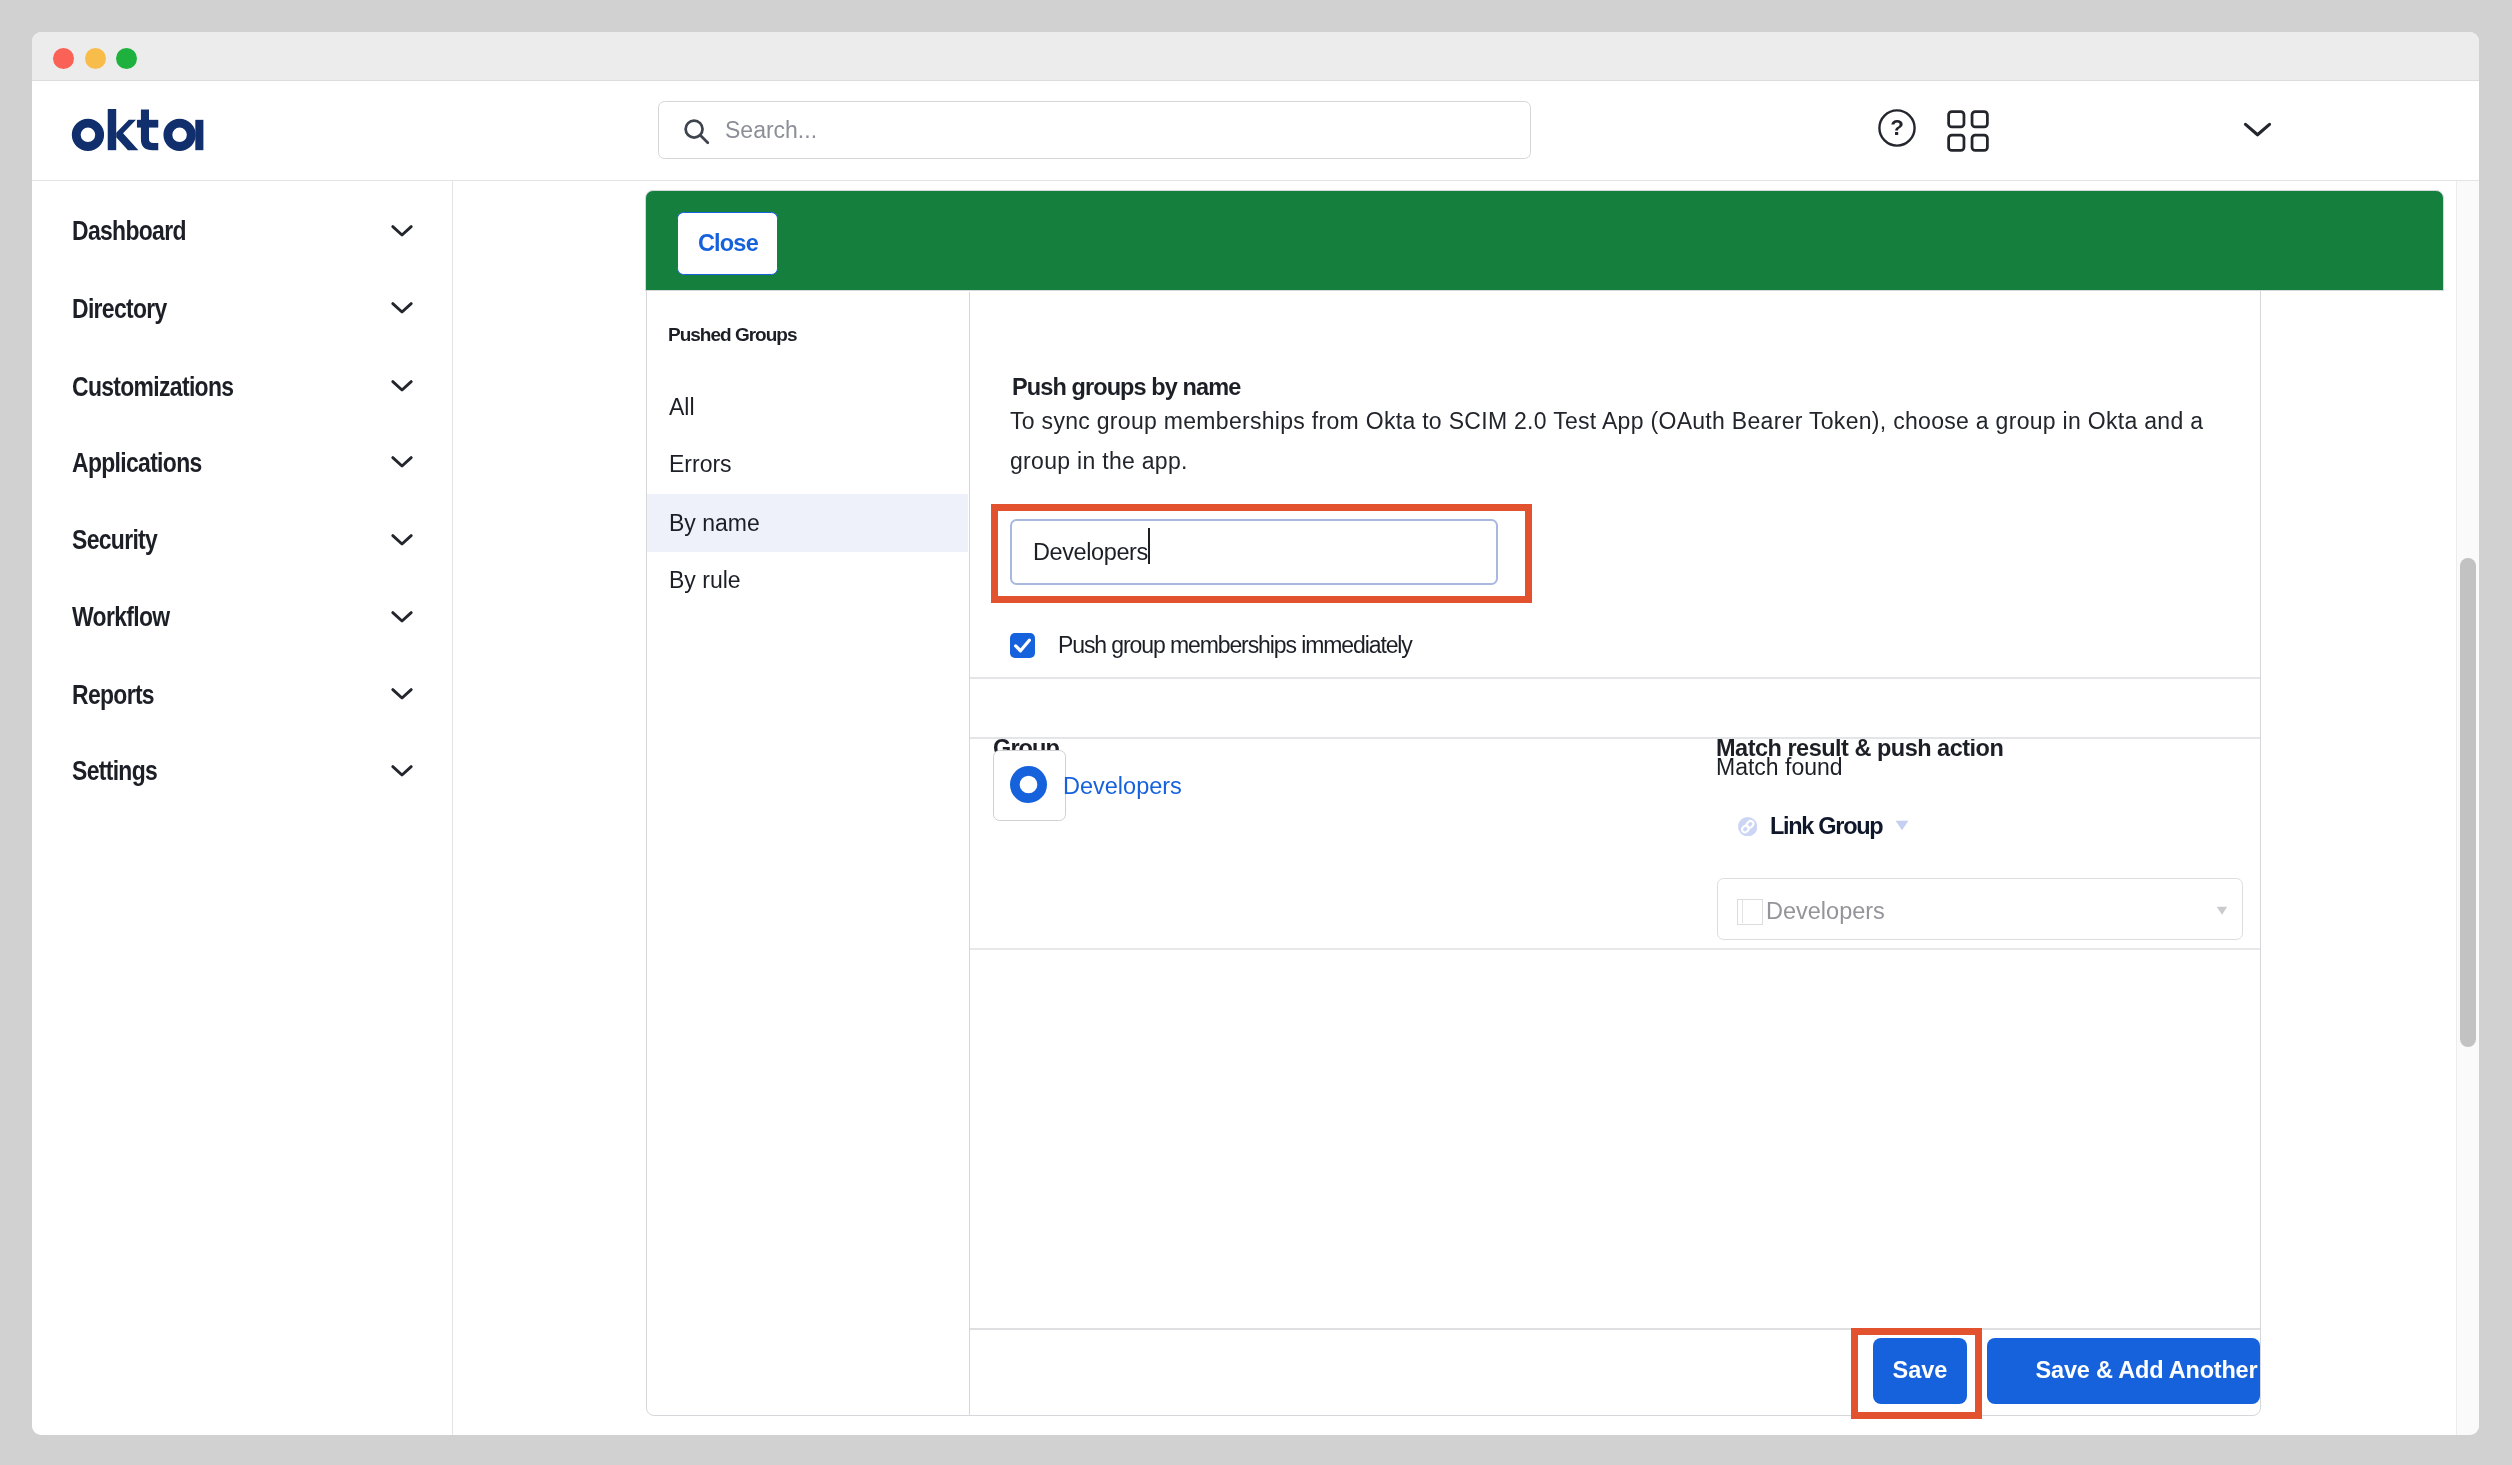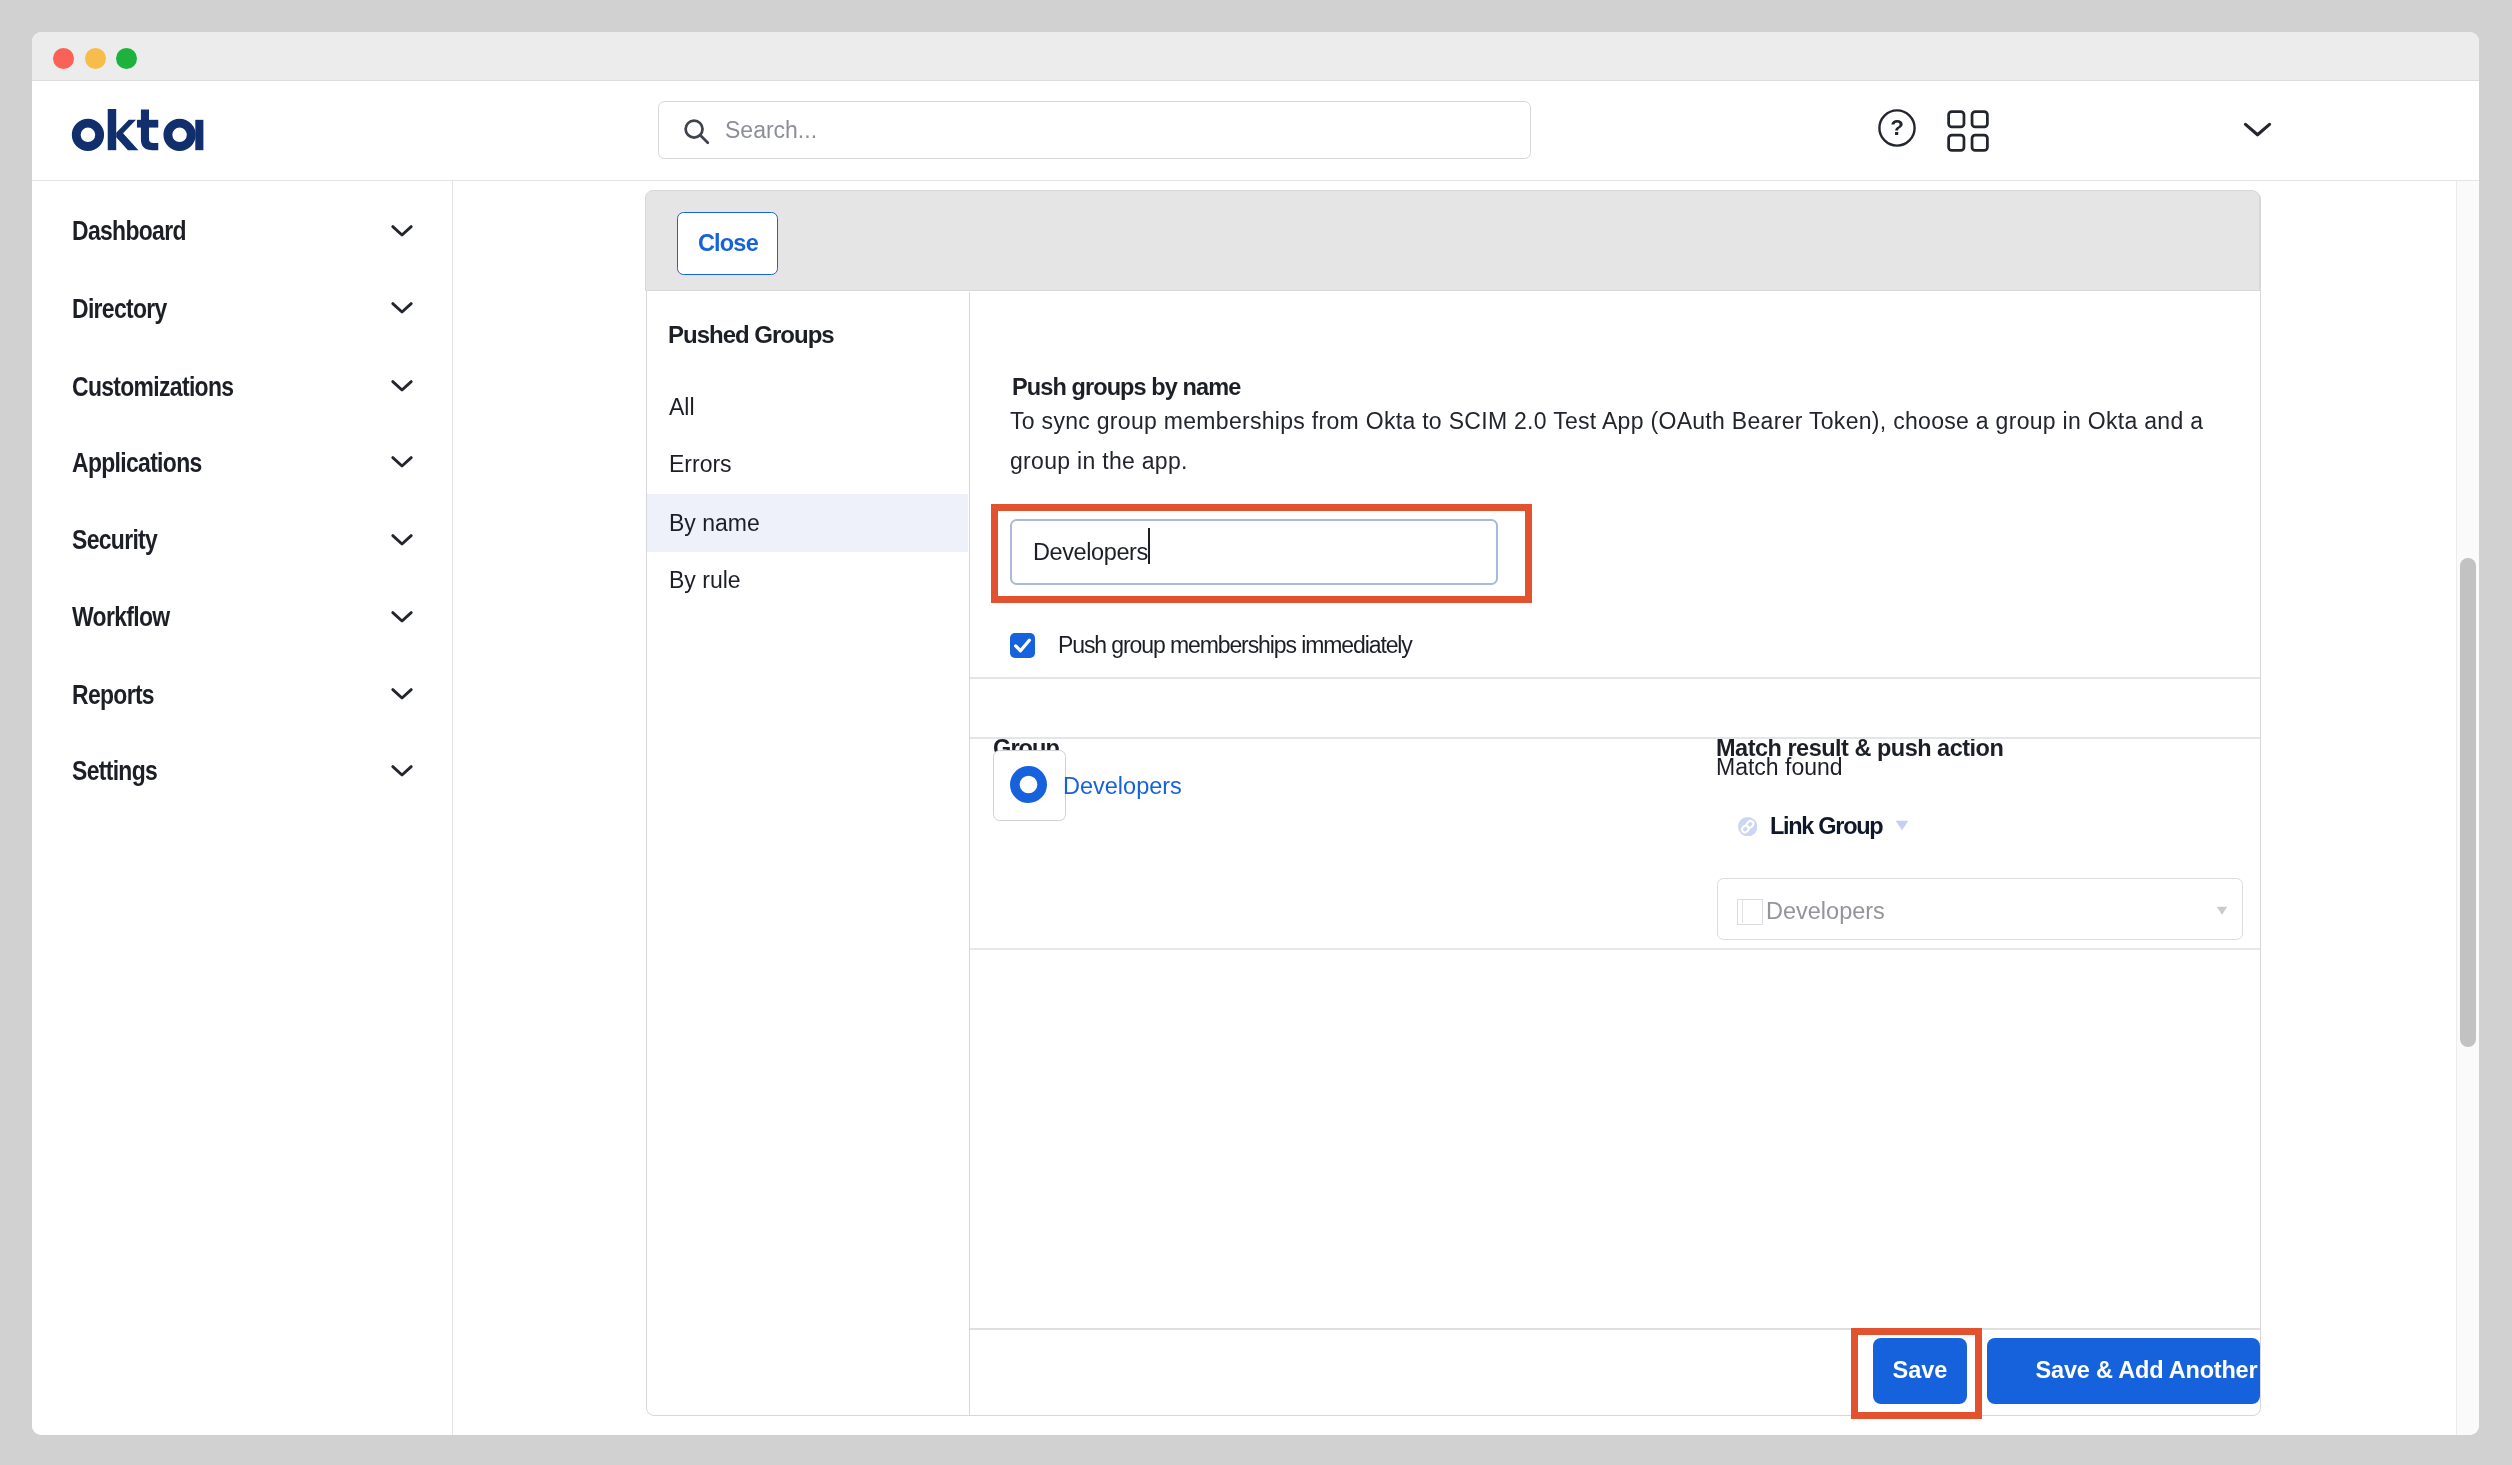--- a/index.html
+++ b/index.html
@@ -7,24 +7,24 @@
 body { background:#d1d1d1; font-family:"Liberation Sans", sans-serif; color:#1d1f27; }
 .window { position:absolute; left:32px; top:32px; width:2447px; height:1403px; background:#fff; border-radius:9.7px; overflow:hidden; }
 .titlebar { position:absolute; left:0; top:0; width:100%; height:49px; background:#ececec; border-bottom:0.8px solid #dcdcdc; }
 .dot { position:absolute; top:16px; width:21px; height:21px; border-radius:50%; }
 .header { position:absolute; left:0; top:49px; width:100%; height:100px; background:#fff; border-bottom:1.6px solid #e4e4e4; }
 .sidebar { position:absolute; left:0; top:149px; width:421px; height:1255px; background:#fff; border-right:1.6px solid #e4e4e4; }
 .nav-item { position:absolute; left:40px; font-weight:bold; font-size:27px; letter-spacing:-0.8px; color:#1d1f27; transform:translateY(-50%) scaleX(0.85); transform-origin:left center; white-space:nowrap; }
 .scrolltrack { position:absolute; right:0; top:149px; width:23px; bottom:0; background:#fafafa; border-left:1.6px solid #ececec; }
 .scrollthumb { position:absolute; left:2428px; top:526px; width:16px; height:489px; border-radius:8px; background:#c2c2c2; }
 .panel { position:absolute; left:614px; top:159px; width:1615px; height:1225px; border:1.6px solid #d6d7da; border-radius:8px; background:#fff; }
-.panel-top { position:absolute; left:-1.6px; top:-1.6px; width:1615px; height:101px; background:#e5e5e5; border:1.6px solid #d6d7da; border-radius:8px 8px 0 0; }
+.panel-top { position:absolute; left:-1.6px; top:-1.6px; width:1799px; height:101px; background:#15803d; border:1.6px solid #d6d7da; border-radius:8px 8px 0 0; }
 .close-btn { position:absolute; left:31px; top:21px; width:101px; height:63px; background:#fff; border:1.6px solid #1662dd; border-radius:6.5px; color:#1662dd; font-weight:bold; font-size:23.5px; text-align:center; line-height:60px; letter-spacing:-0.8px; }
 .leftcol { position:absolute; left:0; top:100px; width:323px; bottom:0; border-right:1.6px solid #d6d7da; }
-.lc-head { position:absolute; left:21px; top:43px; transform:translateY(-50%); font-weight:bold; font-size:24px; letter-spacing:-1px; white-space:nowrap; }
+.lc-head { position:absolute; left:21px; top:43px; transform:translateY(-50%); font-weight:bold; font-size:19px; letter-spacing:-1px; white-space:nowrap; }
 .lc-item { position:absolute; left:22px; transform:translateY(-50%); font-size:23px; color:#1d1f27; white-space:nowrap; }
 .byname-band { position:absolute; left:0; top:202px; width:321px; height:58px; background:#eef0fa; }
 .hdr { font-weight:bold; font-size:23.5px; letter-spacing:-0.9px; white-space:nowrap;margin-top:40px; }
 .abs { position:absolute; }
 .t { transform:translateY(-50%); white-space:nowrap; }
 .para { position:absolute; left:363px; top:209px; font-size:23px; letter-spacing:0.3px; line-height:40px; color:#23252c; white-space:nowrap; }
 .orange { position:absolute; border:7.3px solid #e2522e; }
 .input { position:absolute; left:363px; top:327px; width:488px; height:66px; background:#fff; border:2.4px solid #a9b8df; border-radius:6.5px; }
 .input .txt { position:absolute; left:21px; top:50%; transform:translateY(-50%); font-size:23.5px; letter-spacing:-0.4px; }
 .caret { position:absolute; left:136px; top:7.3px; width:2.4px; height:36px; background:#1d1f27; }

